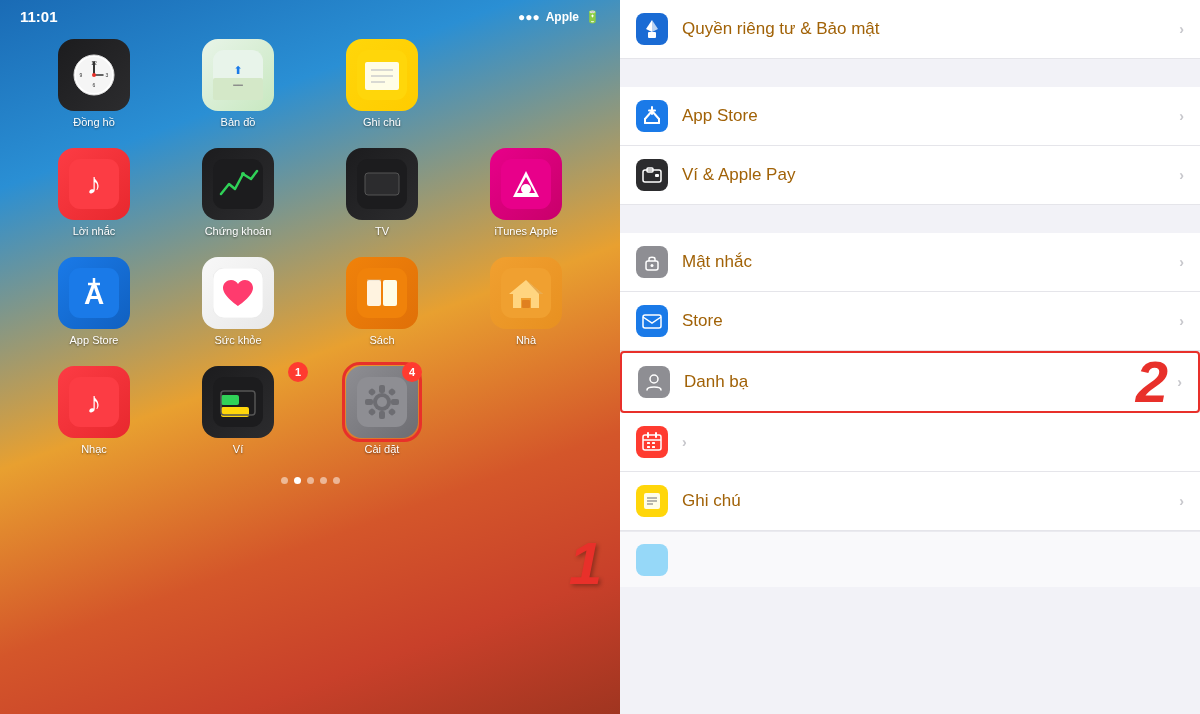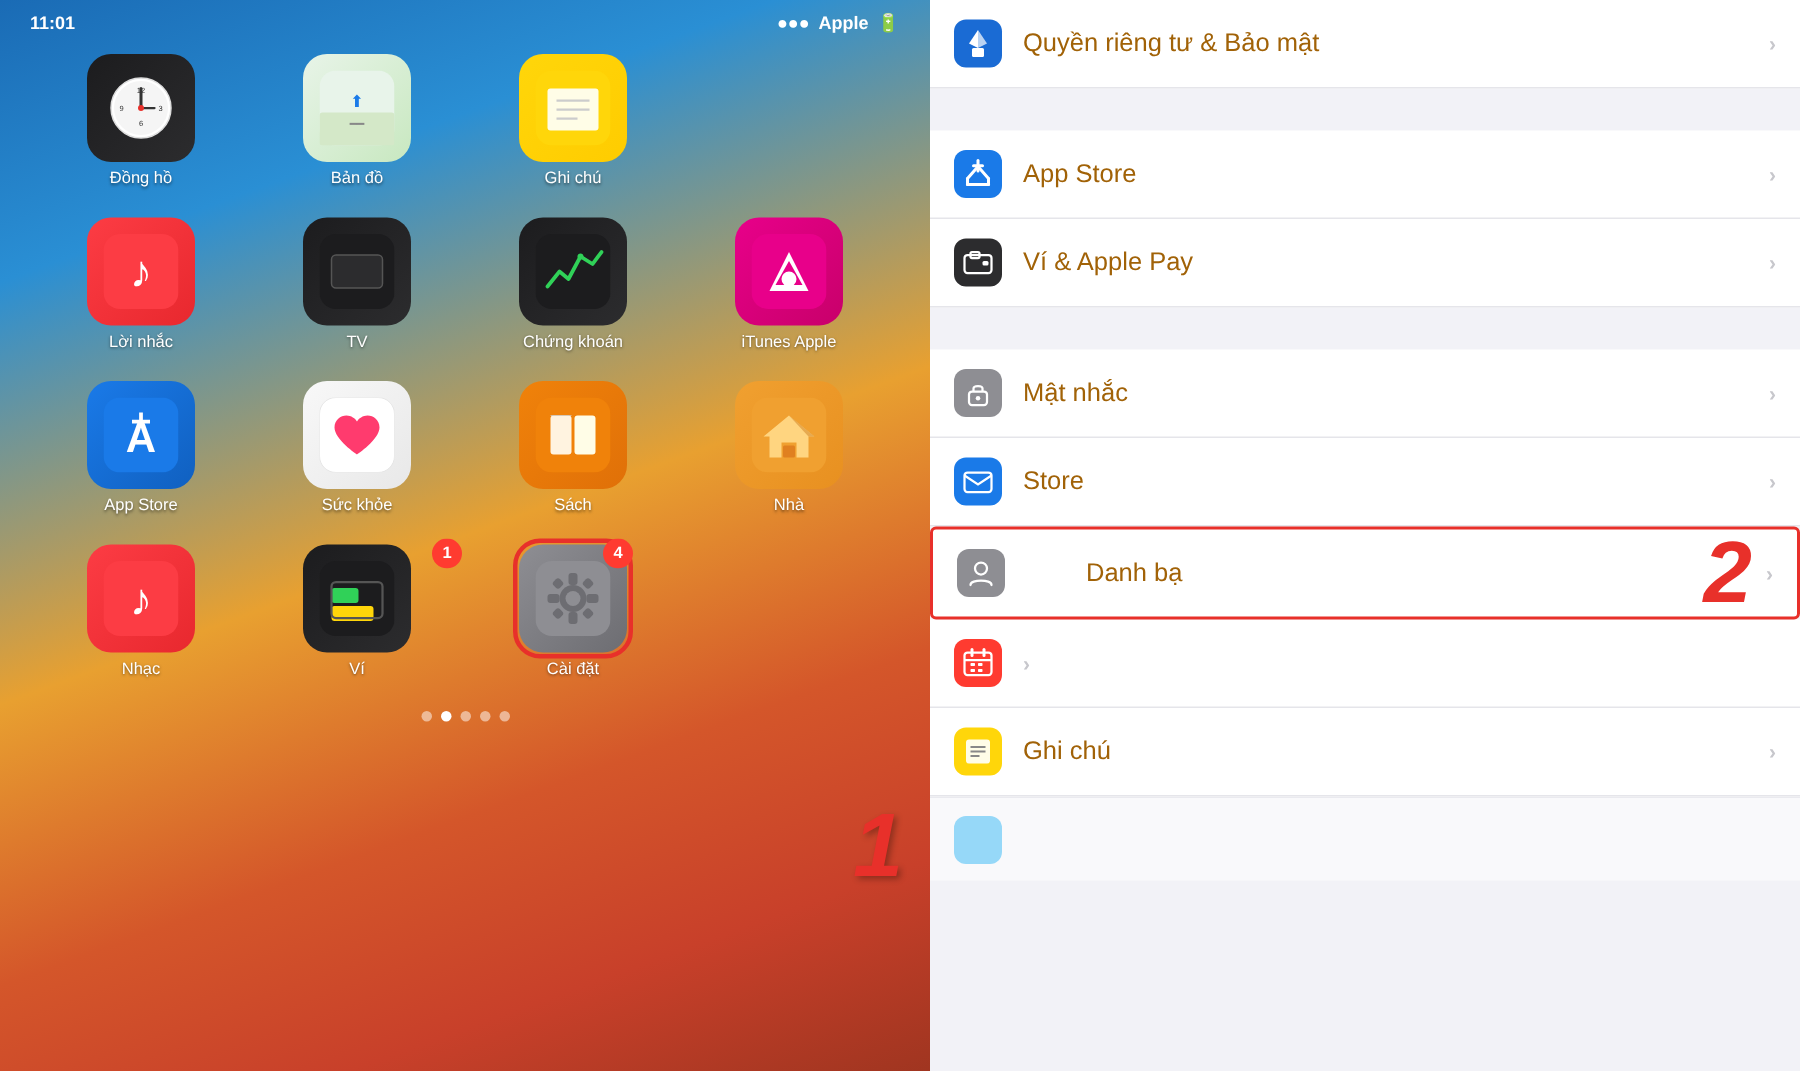--- a/index.html
+++ b/index.html
@@ -23,21 +23,21 @@
     
     .status-bar {
       display: flex;
       justify-content: space-between;
       align-items: center;
       padding: 8px 20px 4px;
       color: white;
       font-size: 13px;
       font-weight: 600;
     }
-    .status-time { font-size: 12px; font-weight: 700; }
+    .status-time { font-size: 15px; font-weight: 700; }
     .status-icons { display: flex; gap: 6px; align-items: center; font-size: 12px; }
 
     
     .app-grid {
       display: grid;
       grid-template-columns: repeat(4, 1fr);
       gap: 12px;
       padding: 10px 28px;
     }
 
@@ -292,39 +292,39 @@
       <div class="app-icon icon-music-app">
         <svg width="50" height="50" viewBox="0 0 50 50">
           <rect width="50" height="50" rx="11" fill="#fc3c44"></rect>
           <text x="25" y="35" text-anchor="middle" font-size="30" fill="white">♪</text>
         </svg>
       </div>
       <span class="app-label">Lời nhắc</span>
     </div>
 
     <div class="app-item">
+      <div class="app-icon icon-stocks">
+        <svg width="50" height="50" viewBox="0 0 50 50">
+          <rect width="50" height="50" rx="11" fill="#1c1c1e"></rect>
+          <polyline points="8,35 16,25 22,30 30,15 38,20 44,12" stroke="#30d158" stroke-width="2.5" fill="none" stroke-linecap="round" stroke-linejoin="round"></polyline>
+          <circle cx="30" cy="15" r="2" fill="#30d158"></circle>
+        </svg>
+      </div>
+      <span class="app-label">Chứng khoán</span>
+    </div>
+
+    <div class="app-item">
       <div class="app-icon icon-tv">
         <svg width="50" height="50" viewBox="0 0 50 50">
           <rect width="50" height="50" rx="11" fill="#1c1c1e"></rect>
           <rect x="8" y="14" width="34" height="22" rx="3" fill="#2c2c2e" stroke="#555" stroke-width="1"></rect>
           <text x="25" y="30" text-anchor="middle" font-size="14" fill="white"></text>
         </svg>
       </div>
       <span class="app-label">TV</span>
-    </div>
-
-    <div class="app-item">
-      <div class="app-icon icon-stocks">
-        <svg width="50" height="50" viewBox="0 0 50 50">
-          <rect width="50" height="50" rx="11" fill="#1c1c1e"></rect>
-          <polyline points="8,35 16,25 22,30 30,15 38,20 44,12" stroke="#30d158" stroke-width="2.5" fill="none" stroke-linecap="round" stroke-linejoin="round"></polyline>
-          <circle cx="30" cy="15" r="2" fill="#30d158"></circle>
-        </svg>
-      </div>
-      <span class="app-label">Chứng khoán</span>
     </div>
 
     <div class="app-item">
       <div class="app-icon icon-itunes">
         <svg width="50" height="50" viewBox="0 0 50 50">
           <rect width="50" height="50" rx="11" fill="#e8008a"></rect>
           <polygon points="25,12 38,38 12,38" fill="white"></polygon>
           <polygon points="25,18 34,34 16,34" fill="#e8008a"></polygon>
           <circle cx="25" cy="30" r="5" fill="white"></circle>
         </svg>
@@ -507,21 +507,21 @@
       <div class="settings-item-icon icon-mail-set">
         <svg width="22" height="22" viewBox="0 0 22 22">
           <rect x="2" y="5" width="18" height="13" rx="2" fill="none" stroke="white" stroke-width="1.5"></rect>
           <polyline points="2,7 11,13 20,7" fill="none" stroke="white" stroke-width="1.5"></polyline>
         </svg>
       </div>
       <span class="settings-item-label">Store</span>
       <span class="settings-chevron">›</span>
     </div>
 
-    <div class="settings-item highlighted" style="position:relative;gap:40px;">
+    <div class="settings-item highlighted" style="position:relative;">
       <div class="settings-item-icon" style="background:#8e8e93;">
         <svg width="22" height="22" viewBox="0 0 22 22">
           <circle cx="11" cy="8" r="4" fill="none" stroke="white" stroke-width="1.5"></circle>
           <path d="M4 19 C4 15 18 15 18 19" fill="none" stroke="white" stroke-width="1.5" stroke-linecap="round"></path>
         </svg>
       </div>
       <span class="settings-item-label">Danh bạ</span>
       <span class="settings-chevron">›</span>
       <span class="step-number-2">2</span>
     </div>

